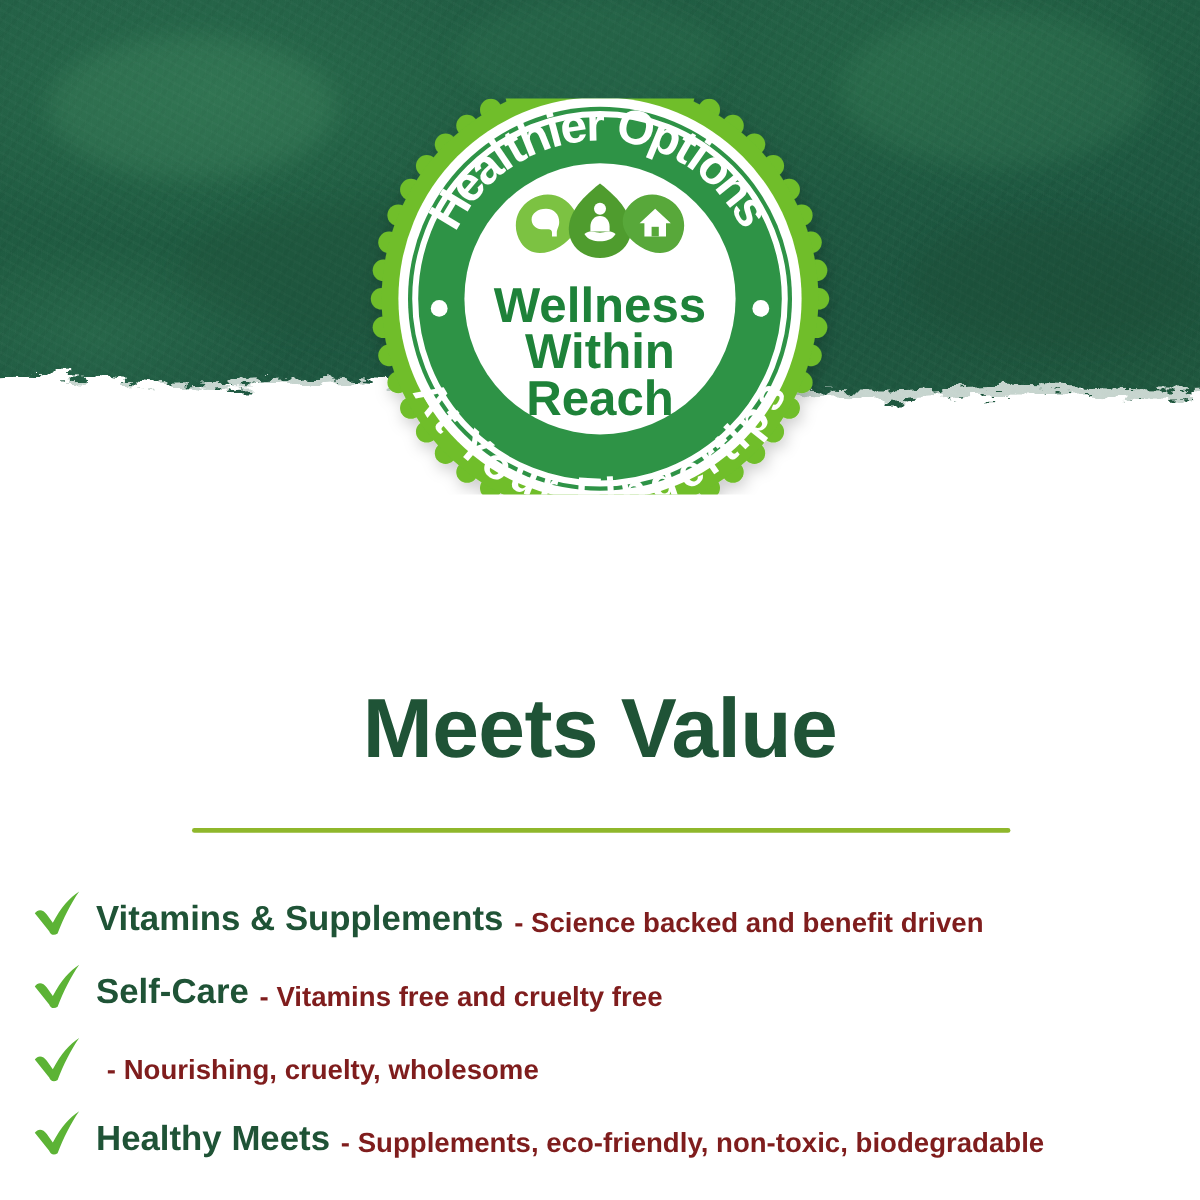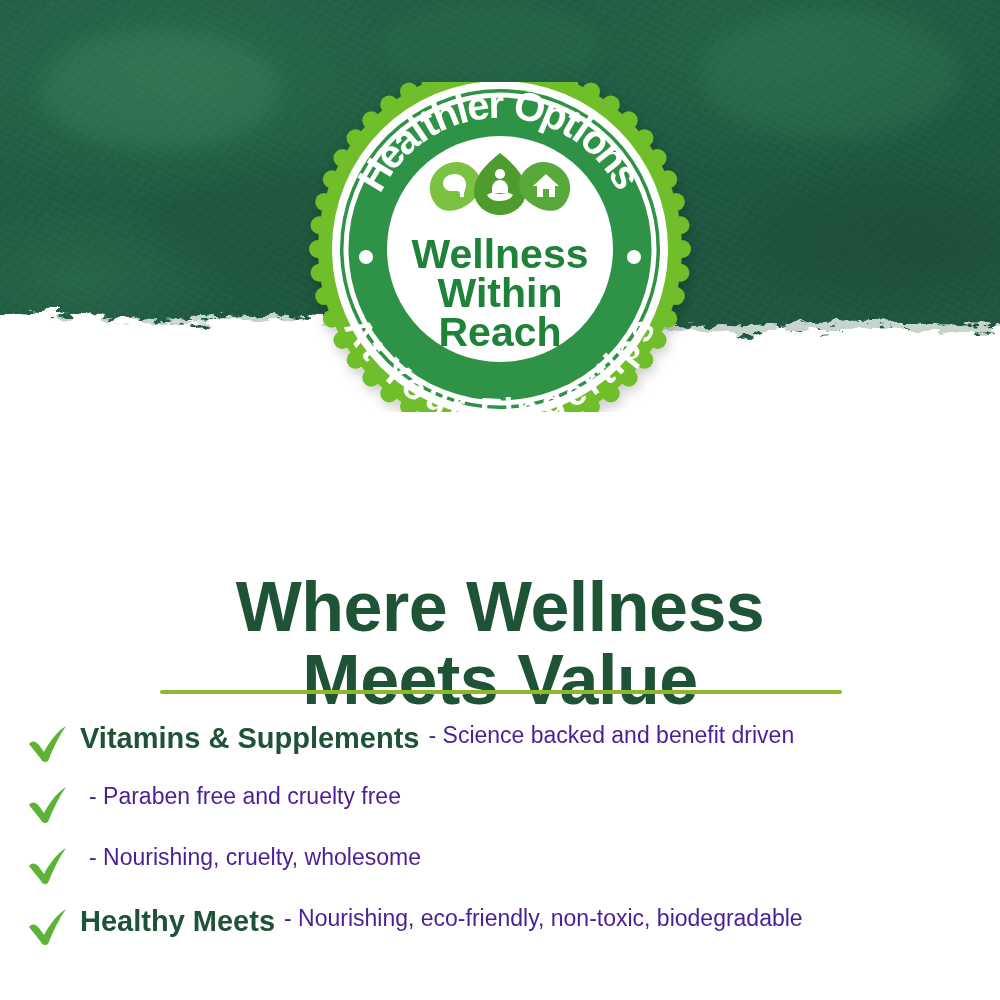--- a/index.html
+++ b/index.html
@@ -93,42 +93,42 @@
 
   
   .features {
     position: absolute;
     left: 24px;
     top: 722px;
     width: 960px;
   }
   .feature {
     display: flex;
-    align-items: flex-start;
+    align-items: flex-end;
     height: 61px;
   }
   .check {
     flex: 0 0 auto;
     width: 48px;
     height: 44px;
     margin-right: 8px;
     display: flex;
     align-items: center;
     justify-content: center;
   }
   .check svg { display: block; }
   .f-title {
     color: #1f5336;
     font-weight: 700;
     font-size: 29px;
     white-space: nowrap;
   }
   .f-desc {
-    color: #4c1d95;
-    font-weight: 400;
+    color: #7f1d1d;
+    font-weight: 700;
     font-size: 23px;
     margin-left: 9px;
     white-space: nowrap;
   }
 </style>
 </head>
 <body>
 
 <div id="page">
 
@@ -280,21 +280,20 @@
         </g>
       </g>
 
       <text x="202" y="186" text-anchor="middle" font-family="Liberation Sans, sans-serif" font-size="41" font-weight="700" fill="#1e8239">Wellness</text>
       <text x="202" y="225" text-anchor="middle" font-family="Liberation Sans, sans-serif" font-size="41" font-weight="700" fill="#1e8239">Within</text>
       <text x="202" y="264" text-anchor="middle" font-family="Liberation Sans, sans-serif" font-size="41" font-weight="700" fill="#1e8239">Reach</text>
     </svg>
   </div>
 
   <h1 class="headline">
-    <span>Where Wellness</span>
     <span class="l2">Meets Value</span>
   </h1>
 
   <div class="rule"></div>
 
   <div class="features">
 
     <div class="feature">
       <span class="check">
         <svg width="46" height="42" viewBox="0 0 46 42">
@@ -304,37 +303,38 @@
       <span class="f-title">Vitamins &amp; Supplements</span>
       <span class="f-desc">- Science backed and benefit driven</span>
     </div>
 
     <div class="feature">
       <span class="check">
         <svg width="46" height="42" viewBox="0 0 46 42">
           <path d="M4,21 C 7,17 11,18 14,22 L19,29 C 26,16 33,8 41,3 C 34,13 28,25 23,38 C 20,40 17,39 16,36 Z" fill="#5cb335"></path>
         </svg>
       </span>
-      <span class="f-desc">- Paraben free and cruelty free</span>
+      <span class="f-title">Self-Care</span>
+      <span class="f-desc">- Vitamins free and cruelty free</span>
     </div>
 
     <div class="feature">
       <span class="check">
         <svg width="46" height="42" viewBox="0 0 46 42">
           <path d="M4,21 C 7,17 11,18 14,22 L19,29 C 26,16 33,8 41,3 C 34,13 28,25 23,38 C 20,40 17,39 16,36 Z" fill="#5cb335"></path>
         </svg>
       </span>
       <span class="f-desc">- Nourishing, cruelty, wholesome</span>
     </div>
 
     <div class="feature">
       <span class="check">
         <svg width="46" height="42" viewBox="0 0 46 42">
           <path d="M4,21 C 7,17 11,18 14,22 L19,29 C 26,16 33,8 41,3 C 34,13 28,25 23,38 C 20,40 17,39 16,36 Z" fill="#5cb335"></path>
         </svg>
       </span>
       <span class="f-title">Healthy Meets</span>
-      <span class="f-desc">- Nourishing, eco-friendly, non-toxic, biodegradable</span>
+      <span class="f-desc">- Supplements, eco-friendly, non-toxic, biodegradable</span>
     </div>
 
   </div>
 
 </div>
 
 </body></html>

